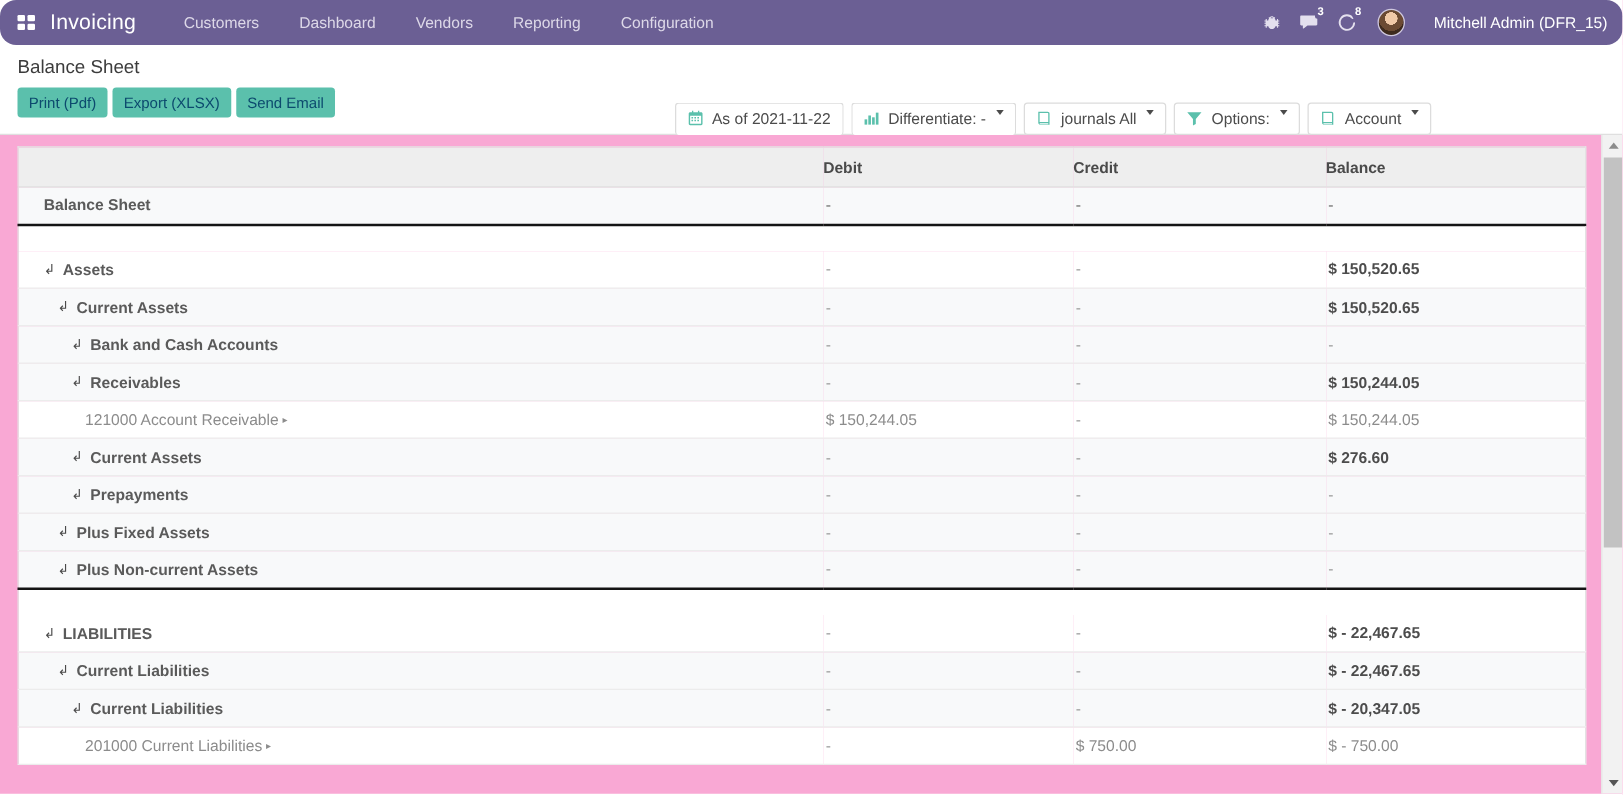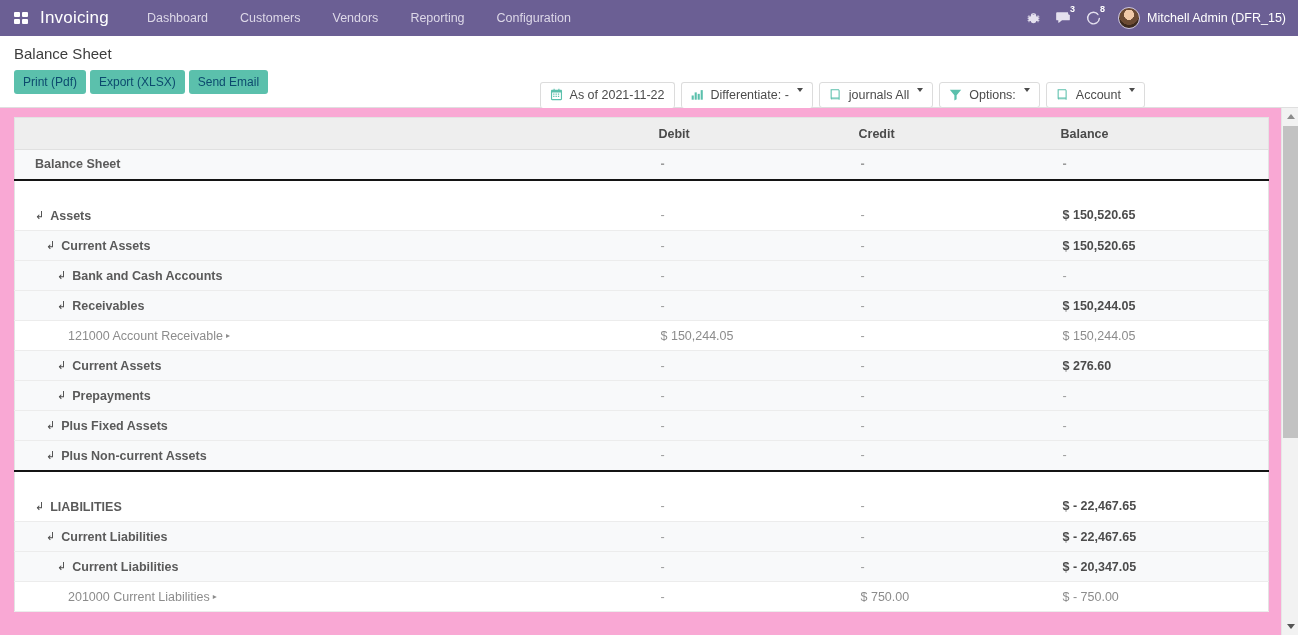--- a/index.html
+++ b/index.html
@@ -14,20 +14,21 @@
   }
 
   
   .navbar {
     height: 36px;
     background: #6b5f94;
     display: flex;
     align-items: center;
     padding: 0 10px 0 8px;
     position: relative;
+    border-radius: 13px;
   }
   .apps-toggle {
     width: 26px; height: 26px;
     display: flex; align-items: center; justify-content: center;
     cursor: pointer;
   }
   .grid-icon {
     display: grid;
     grid-template-columns: 6px 6px;
     grid-template-rows: 5px 5px;
@@ -73,21 +74,21 @@
     background: #6b5f94;
     color: #ffffff;
     font-size: 9px;
     line-height: 1;
     padding: 1px 2px;
     border-radius: 2px;
     font-weight: bold;
   }
   .user-box {
     display: flex; align-items: center;
-    gap: 7px;
+    gap: 23px;
     padding: 0 2px 0 10px;
     cursor: pointer;
     height: 100%;
   }
   .avatar {
     width: 22px; height: 22px;
     border-radius: 50%;
     background: radial-gradient(circle at 50% 34%, #f0c9a8 0 30%, #6b4a33 31% 60%, #3d2a1d 61% 100%);
     border: 1px solid #cfc8df;
     overflow: hidden;
@@ -280,22 +281,22 @@
     <span class="grid-icon">
       <i></i>
         <i></i>
         <i></i>
         <i></i>
     </span>
   </div>
   <div class="brand">Invoicing</div>
 
   <nav class="nav-menu">
+    <div class="nav-item">Customers</div>
     <div class="nav-item">Dashboard</div>
-    <div class="nav-item">Customers</div>
     <div class="nav-item">Vendors</div>
     <div class="nav-item">Reporting</div>
     <div class="nav-item">Configuration</div>
   </nav>
 
   <div class="nav-right">
     <div class="nav-icon-btn">
       <svg class="ic" width="13" height="13" viewBox="0 0 16 16" fill="#e4e0ee" aria-hidden="true">
         <path d="M8 1.2c-.9 0-1.6.5-2 1.2l-.5-.5-.8.8.6.6C4.8 3.9 4.5 4.6 4.4 5.4H3V4H1.9v1.4H.7v1.1h1.2v1.1H.7v1.1h1.2V10H.7v1.1h1.2v1.4H3v-1.4h1.5c.4 1.6 1.8 2.8 3.5 2.8s3.1-1.2 3.5-2.8H13v1.4h1.1v-1.4h1.2V10h-1.2V8.7h1.2V7.6h-1.2V6.5h1.2V5.4h-1.2V4H13v1.4h-1.4c-.1-.8-.4-1.5-.9-2.1l.6-.6-.8-.8-.5.5c-.4-.7-1.1-1.2-2-1.2zm0 1.1c.6 0 1 .3 1.3.8H6.7c.3-.5.7-.8 1.3-.8z"></path>
       </svg>

